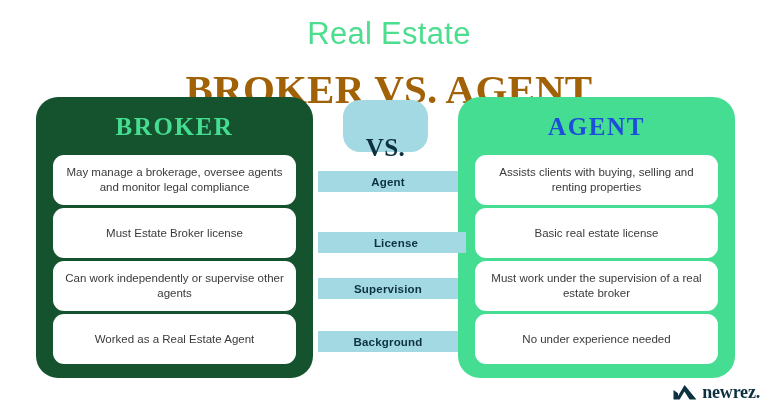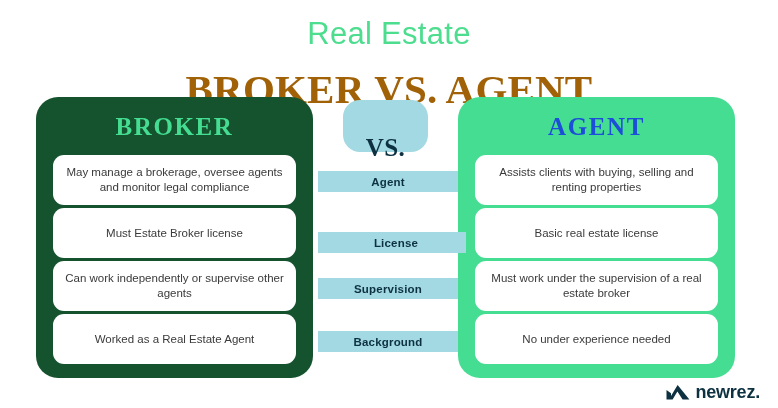--- a/index.html
+++ b/index.html
@@ -150,21 +150,21 @@
   .logo {
     position: absolute;
     right: 18px;
     top: 383px;
     display: flex;
     align-items: center;
     gap: 5px;
   }
   .logo-mark { display: block; }
   .logo-text {
-    font-family: Liberation Sans, sans-serif;
+    font-family: Liberation Serif, serif;
     font-size: 18px;
     font-weight: 700;
     letter-spacing: -0.2px;
     color: #0D3140;
     line-height: 18px;
   }
 </style>
 </head>
 <body>
 

